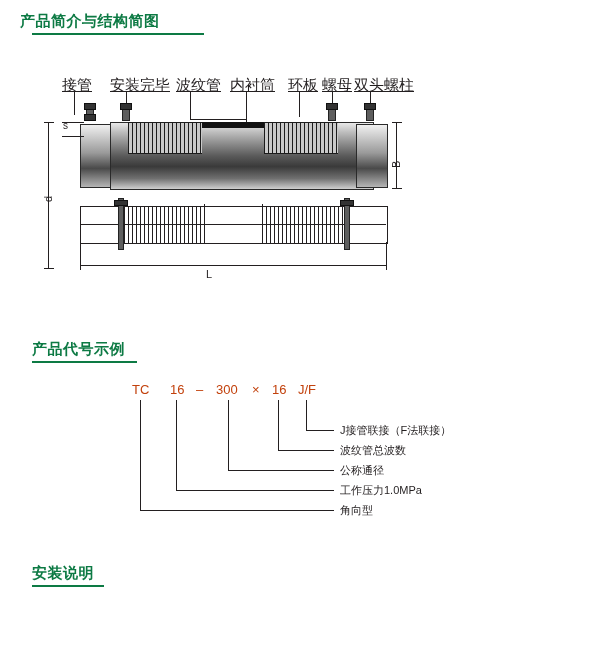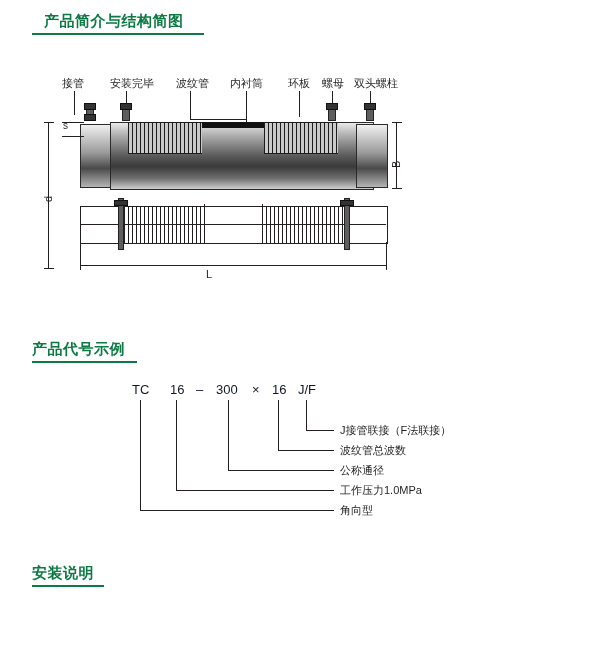--- a/index.html
+++ b/index.html
@@ -11,21 +11,21 @@
   .section-title{
     position:absolute;font-size:15px;font-weight:bold;color:#0d7a44;
     letter-spacing:0.5px;white-space:nowrap;
   }
   .rule{
     position:absolute;height:2px;background:#0d7a44;
   }
 
   
   #figure1{position:absolute;left:0;top:60px;width:600px;height:240px;}
-  .lbl{position:absolute;font-size:11px;color:#231f20;white-space:nowrap;}
+  .lbl{position:absolute;font-size:15px;color:#231f20;white-space:nowrap;text-decoration:underline;}
   .leader{position:absolute;background:#231f20;}
   .vline{width:1px;}
   .hline{height:1px;}
 
   .body-main{
     position:absolute;
     background:linear-gradient(to bottom,#e9e9e9 0%,#bdbdbd 14%,#8a8a8a 32%,#5a5a5a 50%,#3a3a3a 66%,#6f6f6f 84%,#cfcfcf 100%);
     border:1px solid #2a2a2a;
   }
   .bellow{
@@ -48,31 +48,31 @@
   .lower-bellow{
     position:absolute;
     background:repeating-linear-gradient(to right,#231f20 0px,#231f20 1px,#ffffff 1px,#ffffff 4px);
     border-top:1px solid #231f20;border-bottom:1px solid #231f20;
   }
   .dimtext{position:absolute;font-size:11px;color:#231f20;}
   .dimtext.vert{transform:rotate(-90deg);transform-origin:left top;}
 
   
   #figure2{position:absolute;left:0;top:370px;width:600px;height:160px;}
-  .codepart{position:absolute;font-size:13px;color:#0f172a;white-space:nowrap;}
+  .codepart{position:absolute;font-size:13px;color:#c2410c;white-space:nowrap;}
   .codedesc{position:absolute;font-size:11px;color:#231f20;white-space:nowrap;}
 
   
   #notes{position:absolute;left:42px;top:598px;width:520px;}
   .note-line{font-size:12px;color:#231f20;line-height:20px;white-space:nowrap;}
 </style>
 </head>
 <body>
 
-<div class="section-title" style="left:44px;top:12px;">产品简介与结构简图</div>
+<div class="section-title" style="left:20px;top:12px;">产品简介与结构简图</div>
 <div class="rule" style="left:32px;top:33px;width:172px;"></div>
 
 <div id="figure1">
 
   <div class="lbl" style="left:62px;top:16px;">接管</div>
   <div class="lbl" style="left:110px;top:16px;">安装完毕</div>
   <div class="lbl" style="left:176px;top:16px;">波纹管</div>
   <div class="lbl" style="left:230px;top:16px;">内衬筒</div>
   <div class="lbl" style="left:288px;top:16px;">环板</div>
   <div class="lbl" style="left:322px;top:16px;">螺母</div>

